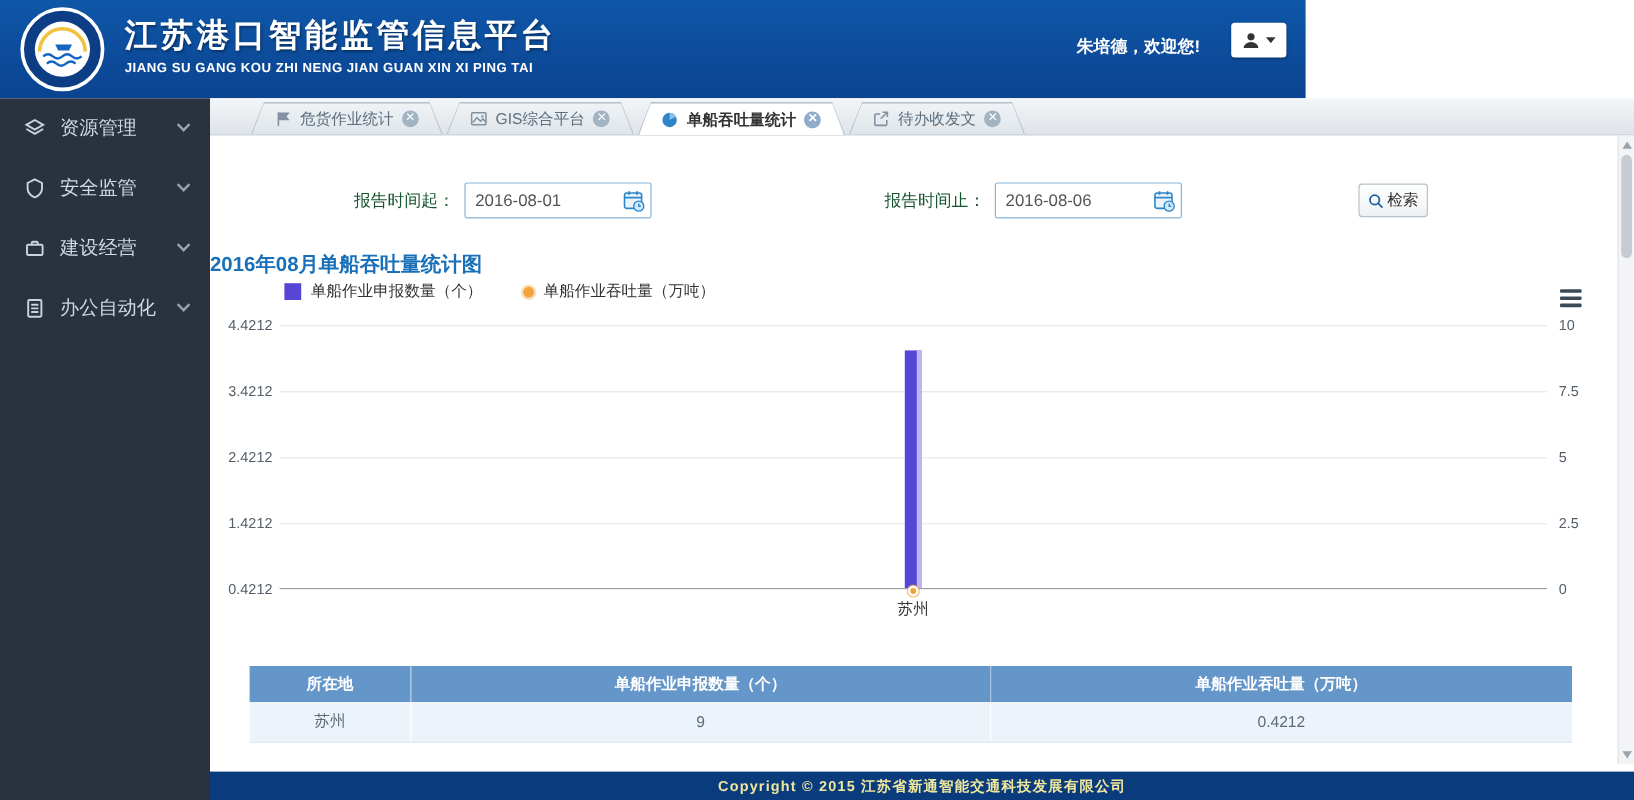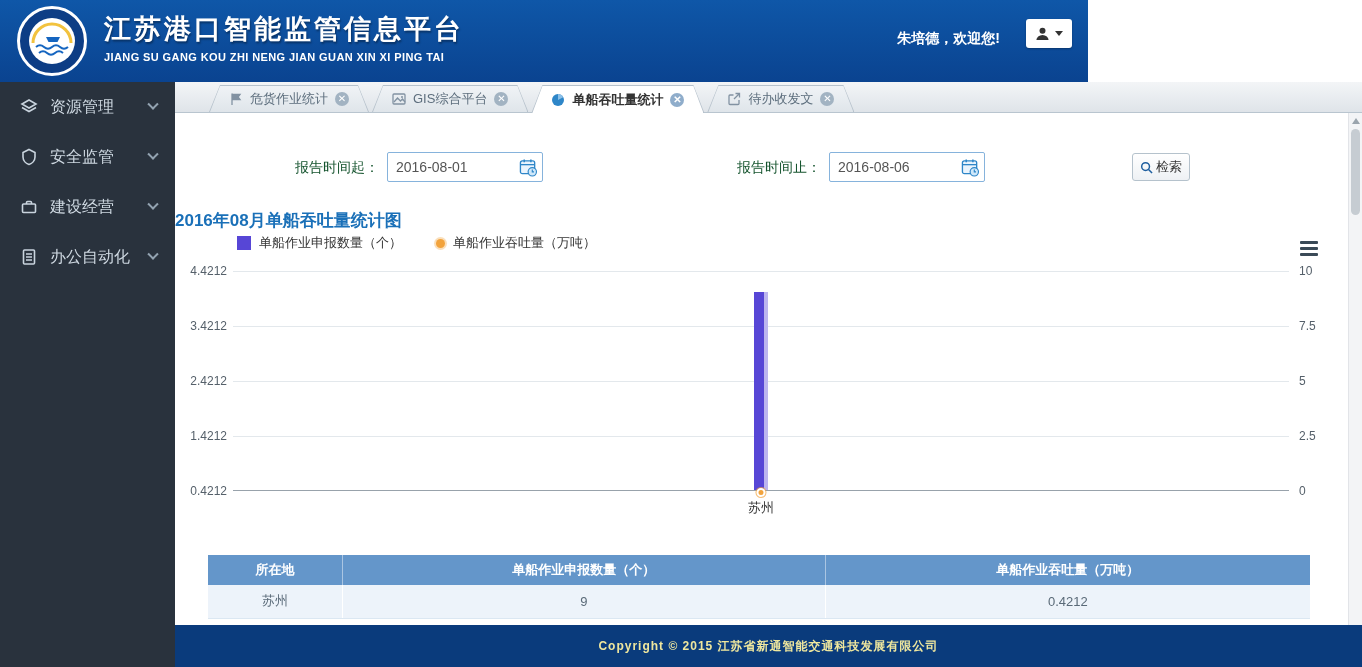--- a/index.html
+++ b/index.html
@@ -110,21 +110,21 @@
   .scrollbar { position:absolute; right:0; top:0; bottom:0; width:14px; background:#f3f4f6;
     border-left:1px solid #e2e4e8; }
   .sb-thumb { position:absolute; top:16px; left:2px; width:9px; height:86px;
     background:#c6ccd2; border-radius:5px; cursor:pointer; }
   .sb-arrow { position:absolute; left:3px; width:0; height:0;
     border-left:4px solid transparent; border-right:4px solid transparent; }
   .sb-up { top:5px; border-bottom:6px solid #9aa4ad; }
   .sb-down { bottom:5px; border-top:6px solid #9aa4ad; }
 
   
-  .footer { position:absolute; left:175px; right:0; bottom:0; height:42px; background:#0a3b7c;
+  .footer { position:absolute; left:175px; right:0; bottom:0; height:24px; background:#0a3b7c;
     color:#efe79e; display:flex; align-items:center; justify-content:center;
     font-size:12px; font-weight:bold; letter-spacing:1px; }
 </style>
 </head>
 <body>
 
 <div class="header">
   <div class="logo">
     <svg viewBox="0 0 72 72" width="72" height="72">
       <circle cx="36" cy="36" r="33.5" fill="#0d3d85" stroke="#ffffff" stroke-width="3"></circle>

